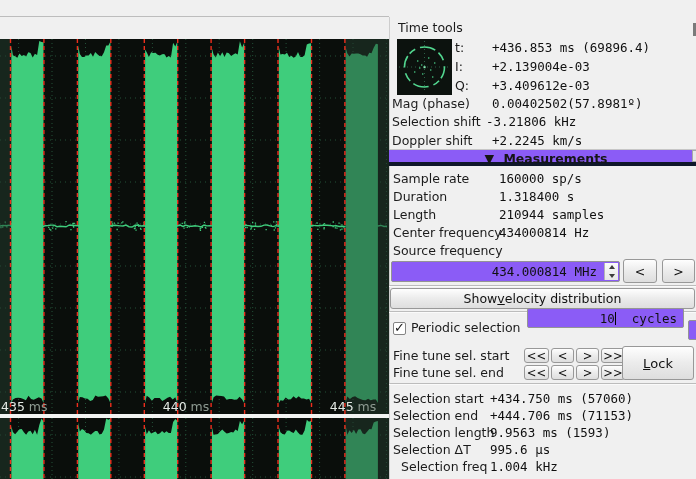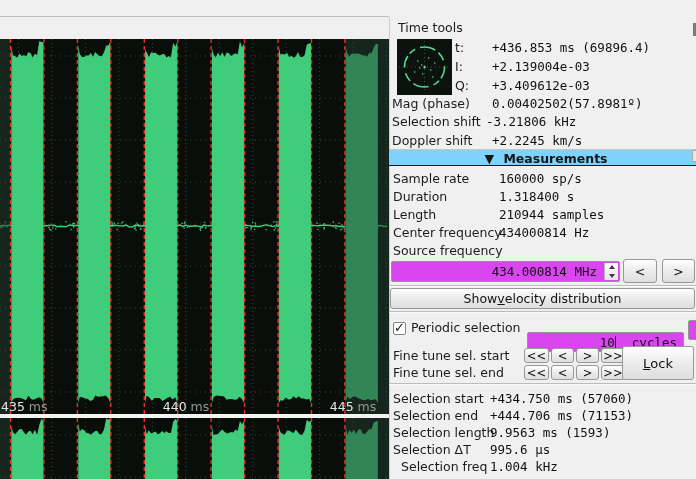--- a/index.html
+++ b/index.html
@@ -14,29 +14,29 @@
   #waveform-wrap{left:0;top:16px;width:321px;height:479px;}
   #top-divider{left:0;top:16px;width:696px;height:1px;background:#bdbdbd;}
   #splitter-grip{left:390px;top:405px;width:2px;height:26px;
     background:repeating-linear-gradient(#9a9a9a 0 2px,rgba(0,0,0,0) 2px 7px);}
   
   #side-panel{left:389px;top:0;width:307px;height:479px;background:#f0f0f0;overflow:hidden;text-align:center;}
   #panel-divider{left:0;top:17px;width:1px;height:462px;background:#cdcdcd;}
   .plbl{position:absolute;font-size:12.5px;color:#1b1b1b;white-space:nowrap;line-height:14px;}
   .pval{position:absolute;font-family:"DejaVu Sans Mono","Liberation Mono",monospace;
         font-size:12.5px;color:#101010;white-space:nowrap;line-height:14px;}
-  .sect-header{position:absolute;left:0;width:307px;height:17px;background:#7dd3fc;
-        border-top:1px solid #c6c6c6;border-bottom:1px solid #0f172a;
+  .sect-header{position:absolute;left:0;width:307px;height:17px;background:#8b5cf6;
+        border-top:1px solid #c6c6c6;border-bottom:4px solid #0f172a;
         font-size:12.5px;font-weight:bold;color:#151515;line-height:17px;padding-left:7px;box-sizing:border-box;}
   .sep{position:absolute;left:0;width:307px;height:0;border-top:1px solid #bcbcbc;border-bottom:1px solid #fafafa;}
   .btn{position:absolute;display:flex;align-items:center;justify-content:center;
        background:linear-gradient(#fefefe,#ececec 48%,#dedede);
        border:1px solid #989898;border-radius:3px;font-size:12.5px;color:#111;
        box-sizing:border-box;cursor:default;white-space:nowrap;}
-  .field{position:absolute;background:#d946ef;border:1px solid #949494;border-radius:2px;
+  .field{position:absolute;background:#8b5cf6;border:1px solid #949494;border-radius:2px;
        box-sizing:border-box;font-family:"DejaVu Sans Mono","Liberation Mono",monospace;
        font-size:12.5px;color:#101010;display:flex;align-items:center;}
   .mnemonic{text-decoration:underline;}
   
   .spin-zone{position:absolute;right:1px;top:1px;bottom:1px;width:13px;border-left:1px solid #b5b5b5;
        display:flex;flex-direction:column;align-items:center;justify-content:space-around;background:linear-gradient(#fbfbfb,#e7e7e7);}
   .tri-up{width:0;height:0;border-left:3.5px solid rgba(0,0,0,0);border-right:3.5px solid rgba(0,0,0,0);border-bottom:4px solid #3c3c3c;}
   .tri-dn{width:0;height:0;border-left:3.5px solid rgba(0,0,0,0);border-right:3.5px solid rgba(0,0,0,0);border-top:4px solid #3c3c3c;}
   
   .cb{position:absolute;width:13px;height:13px;background:#fff;border:1px solid #848484;border-radius:2px;box-sizing:border-box;}
@@ -160,21 +160,21 @@
       <span class="mnemonic">v</span>
       <span>elocity distribution</span>
   </div>
 
   <div class="sep" style="top:311px;"></div>
 
   <div class="cb" style="left:4px;top:322px;">
     <span>✓</span>
   </div>
   <span class="plbl" style="left:22px;top:321px;">Periodic selection</span>
-  <div class="field" style="left:138px;top:332px;width:157px;height:20px;padding-right:6px;justify-content:flex-end;">
+  <div class="field" style="left:138px;top:308px;width:157px;height:20px;padding-right:6px;justify-content:flex-end;">
     <span>10</span>
       <span class="caret"></span>
       <span style="margin-left:16px;">cycles</span>
   </div>
   <div class="field" style="left:299px;top:320px;width:12px;height:20px;"></div>
 
   <span class="plbl" style="left:4px;top:349px;">Fine tune sel. start</span>
   <div class="btn" style="left:135px;top:348px;width:25px;height:15px;font-size:11.5px;">
       <span>&lt;&lt;</span>
     </div>

